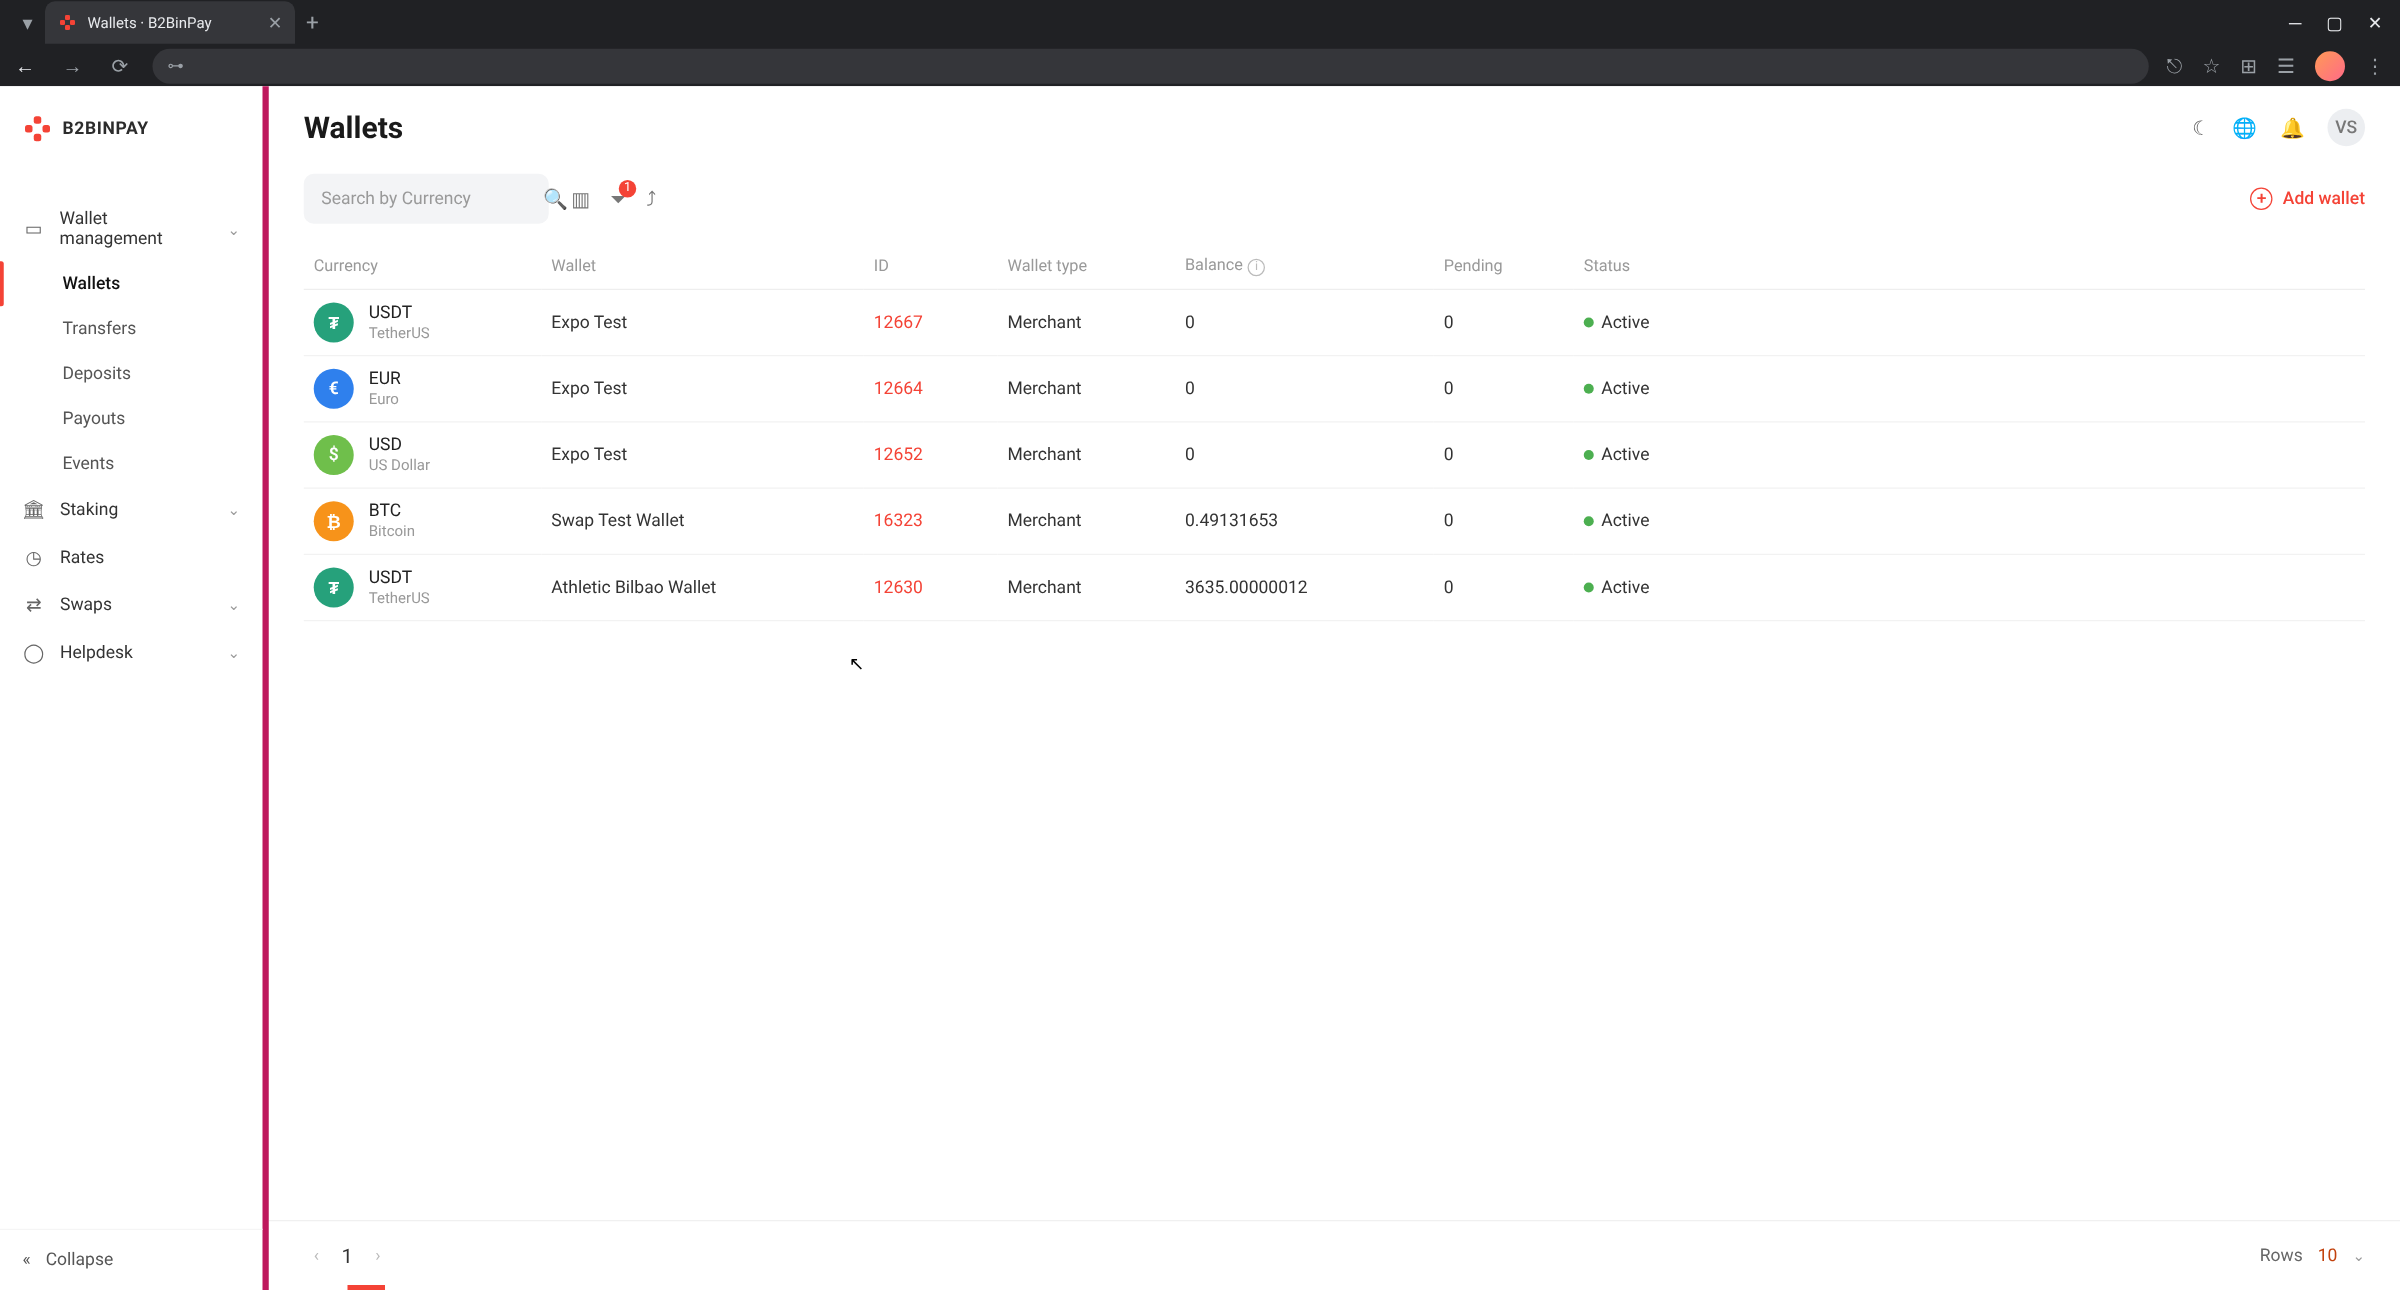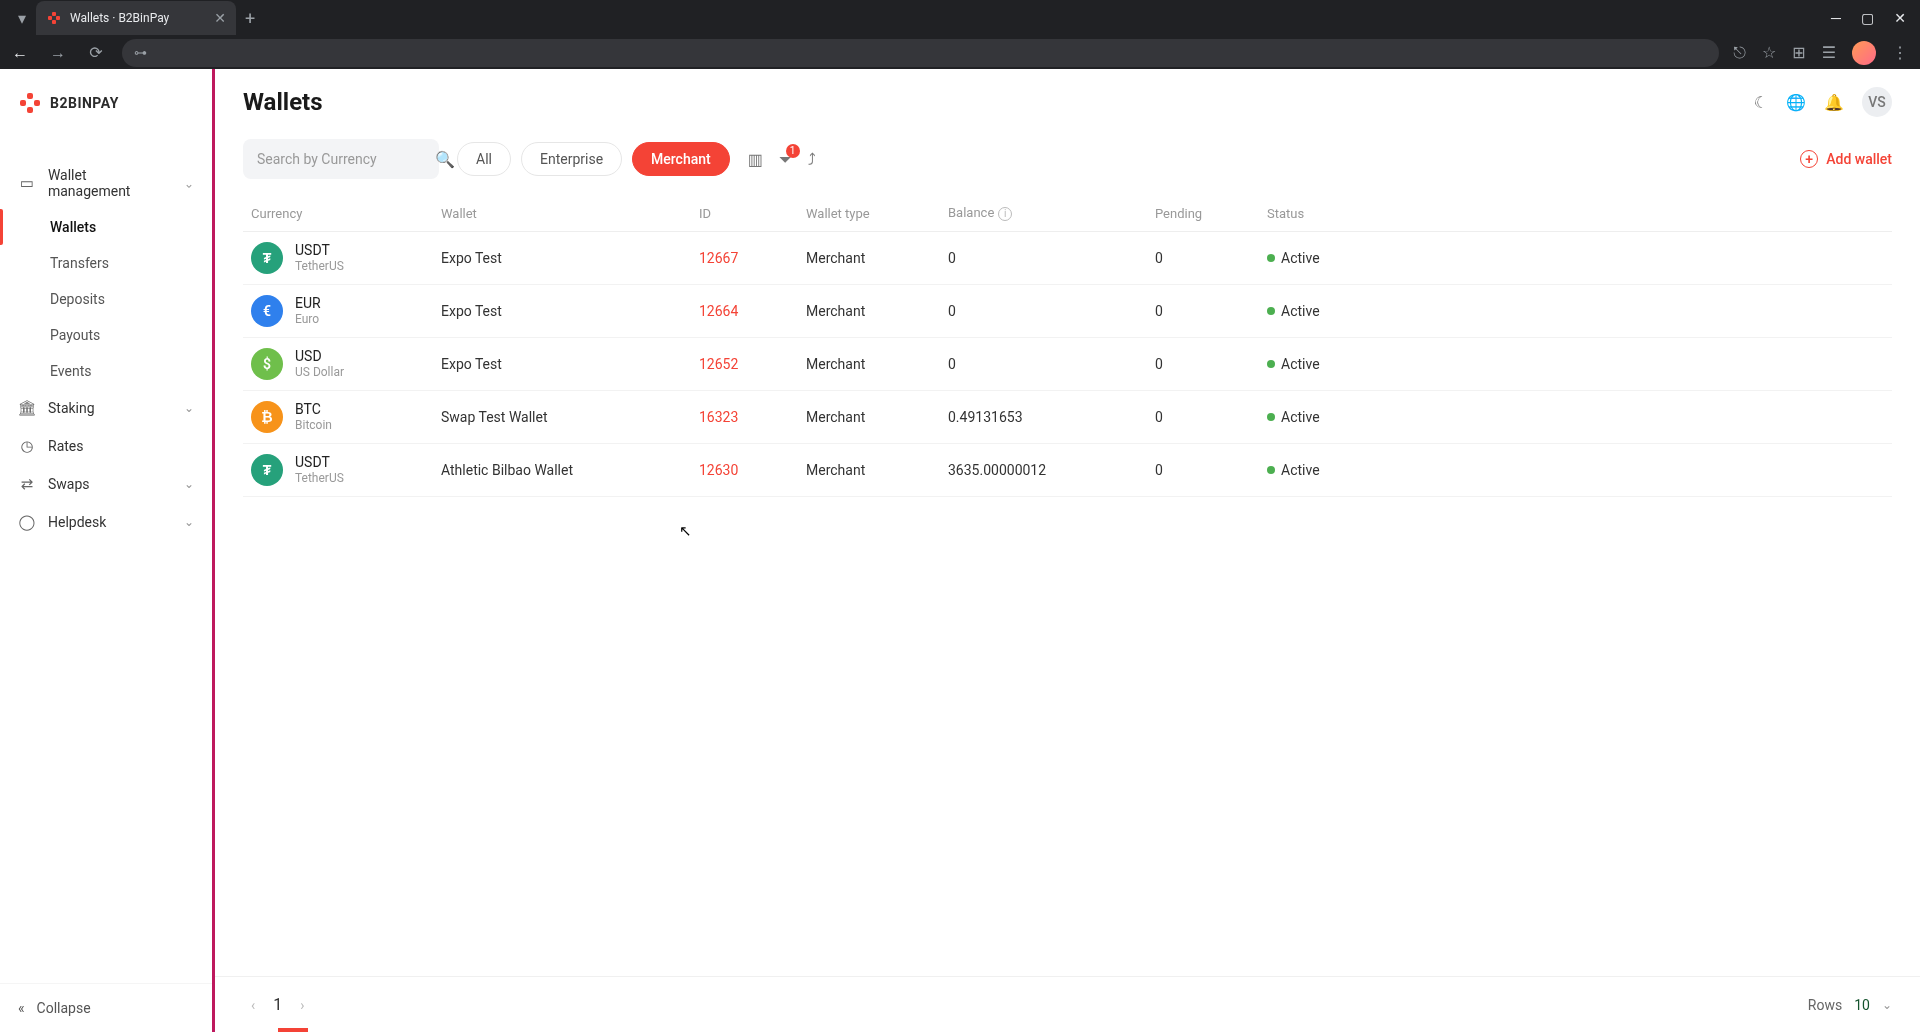--- a/index.html
+++ b/index.html
@@ -19,21 +19,21 @@
 .nav-btn { color:#9aa0a6; width:24px; text-align:center; cursor:pointer; font-size:16px; }
 .nav-btn.back { color:#e8eaed; }
 .url-box { flex:1; background:#35363a; height:28px; border-radius:14px; display:flex; align-items:center; padding:0 12px; color:#9aa0a6; font-size:13px; gap:10px; }
 .url-box .url { flex:1; color:#e8eaed; }
 .addr-icons { display:flex; gap:16px; color:#9aa0a6; align-items:center; padding-right:4px; }
 .addr-icons span { cursor:pointer; }
 .avatar-chrome { width:24px; height:24px; border-radius:50%; background:linear-gradient(135deg,#ff9a56,#ff6a88); }
 
 
 .app { display:flex; height: calc(1032px - 69px); background:#fff; }
-.sidebar { width:215px; border-right:3px solid #be185d; display:flex; flex-direction:column; position:relative; }
+.sidebar { width:215px; border-right:5px solid #be185d; display:flex; flex-direction:column; position:relative; }
 .logo { display:flex; align-items:center; gap:10px; padding:24px 20px 20px; }
 .logo-mark { width:20px; height:20px; position:relative; }
 .logo-mark span { position:absolute; width:6px; height:6px; background:#f44336; border-radius:2px; }
 .logo-mark span:nth-child(1){top:0;left:7px;}
 .logo-mark span:nth-child(2){top:7px;left:0;}
 .logo-mark span:nth-child(3){top:7px;left:14px;}
 .logo-mark span:nth-child(4){top:14px;left:7px;}
 .logo-text { font-weight:700; font-size:14px; letter-spacing:0.5px; color:#2c2c2c; }
 
 .side-nav { padding-top:24px; }
@@ -82,21 +82,21 @@
 .cur-full { font-size:12px; color:#999; line-height:1.2; }
 .id-link { color:#f44336;margin-top:28px; }
 .status-cell { display:flex; align-items:center; gap:6px; }
 .dot-green { width:8px; height:8px; background:#4caf50; border-radius:50%; display:inline-block; }
 
 
 .pagination { display:flex; align-items:center; padding:14px 28px; border-top:1px solid #f0f0f0; }
 .pg-btn { color:#bbb; cursor:pointer; padding:4px 8px; font-size:14px; }
 .pg-num { color:#333; padding:4px 10px; }
 .rows-sel { margin-left:auto; display:flex; align-items:center; gap:12px; color:#666; font-size:14px; }
-.rows-sel .val { color:#14532d; }
+.rows-sel .val { color:#c2410c; }
 .rows-sel .chev { color:#999; font-size:12px; }
 
 
 .cursor-ptr { position:absolute; left:679px; top:522px; font-size:15px; color:#000; pointer-events:none; }
 
 .bottom-red { position:absolute; bottom:0; left:278px; width:30px; height:4px; background:#f44336; }
 </style>
 </head>
 <body>
 
@@ -199,25 +199,20 @@
         <span class="hicon">🔔</span>
         <span class="avatar-badge">VS</span>
       </div>
     </div>
 
     <div class="toolbar">
       <div class="search-box">
         <input type="text" placeholder="Search by Currency" style="">
         <span>🔍</span>
       </div>
-      <div class="filter-pills">
-        <button class="pill">All</button>
-        <button class="pill">Enterprise</button>
-        <button class="pill active">Merchant</button>
-      </div>
       <div class="tool-icons">
         <span class="ticon">▥</span>
         <span class="ticon">⏷<span class="badge1">1</span></span>
         <span class="ticon">⤴</span>
       </div>
       <div class="add-wallet">
         <span class="plus">+</span>
         <span>Add wallet</span>
       </div>
     </div>

